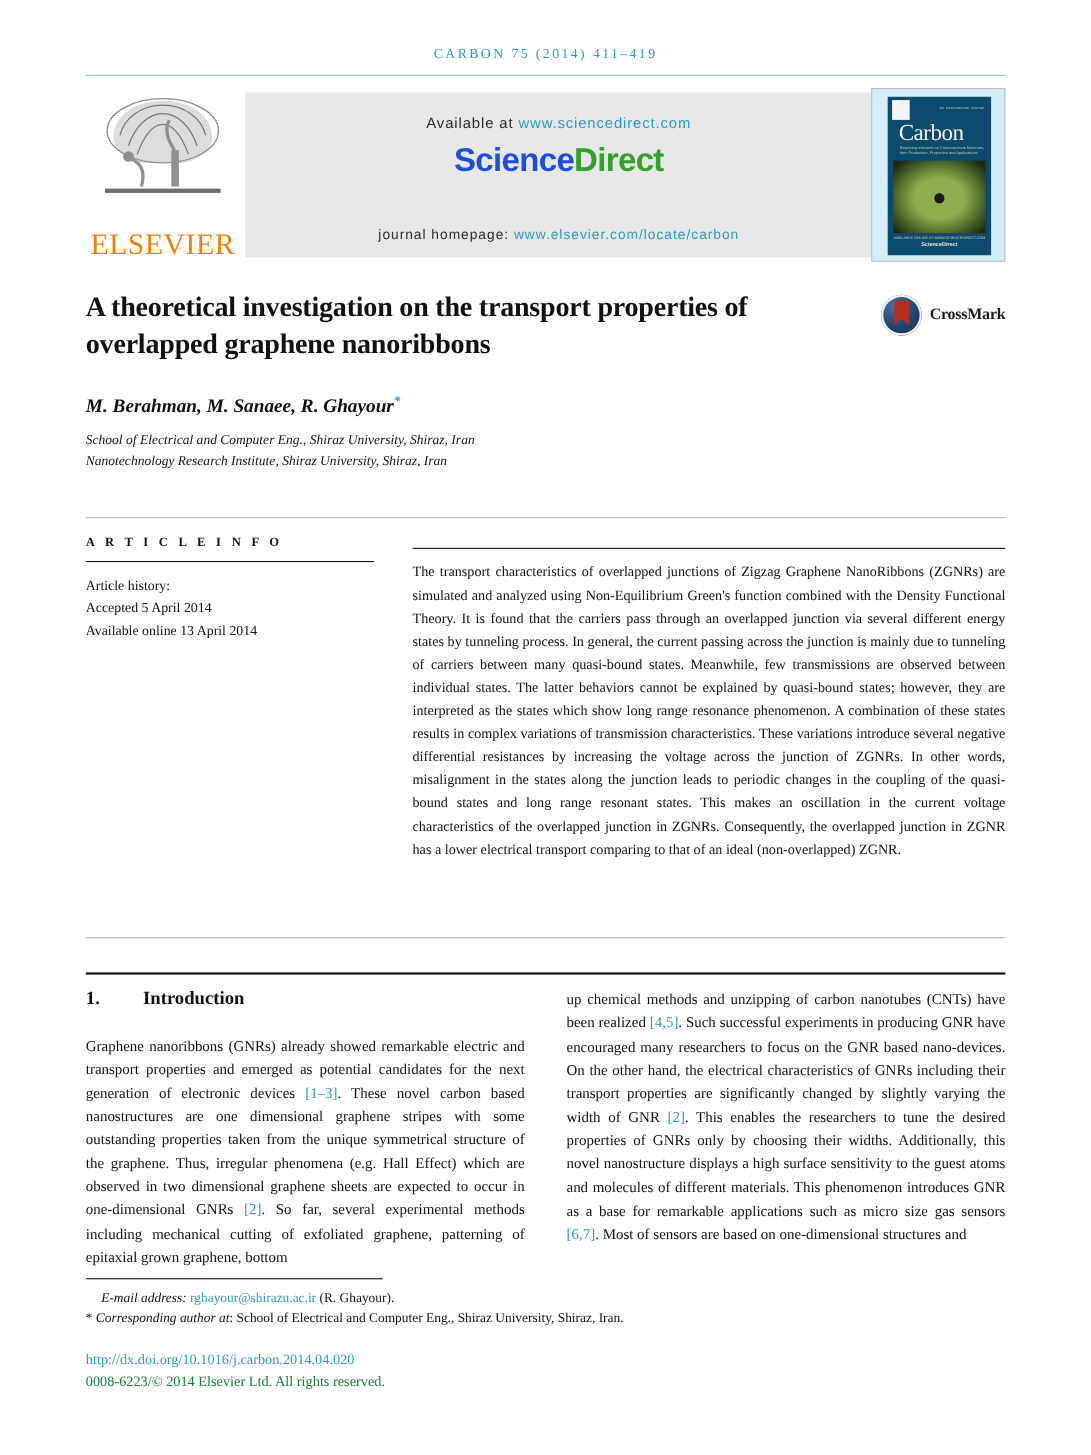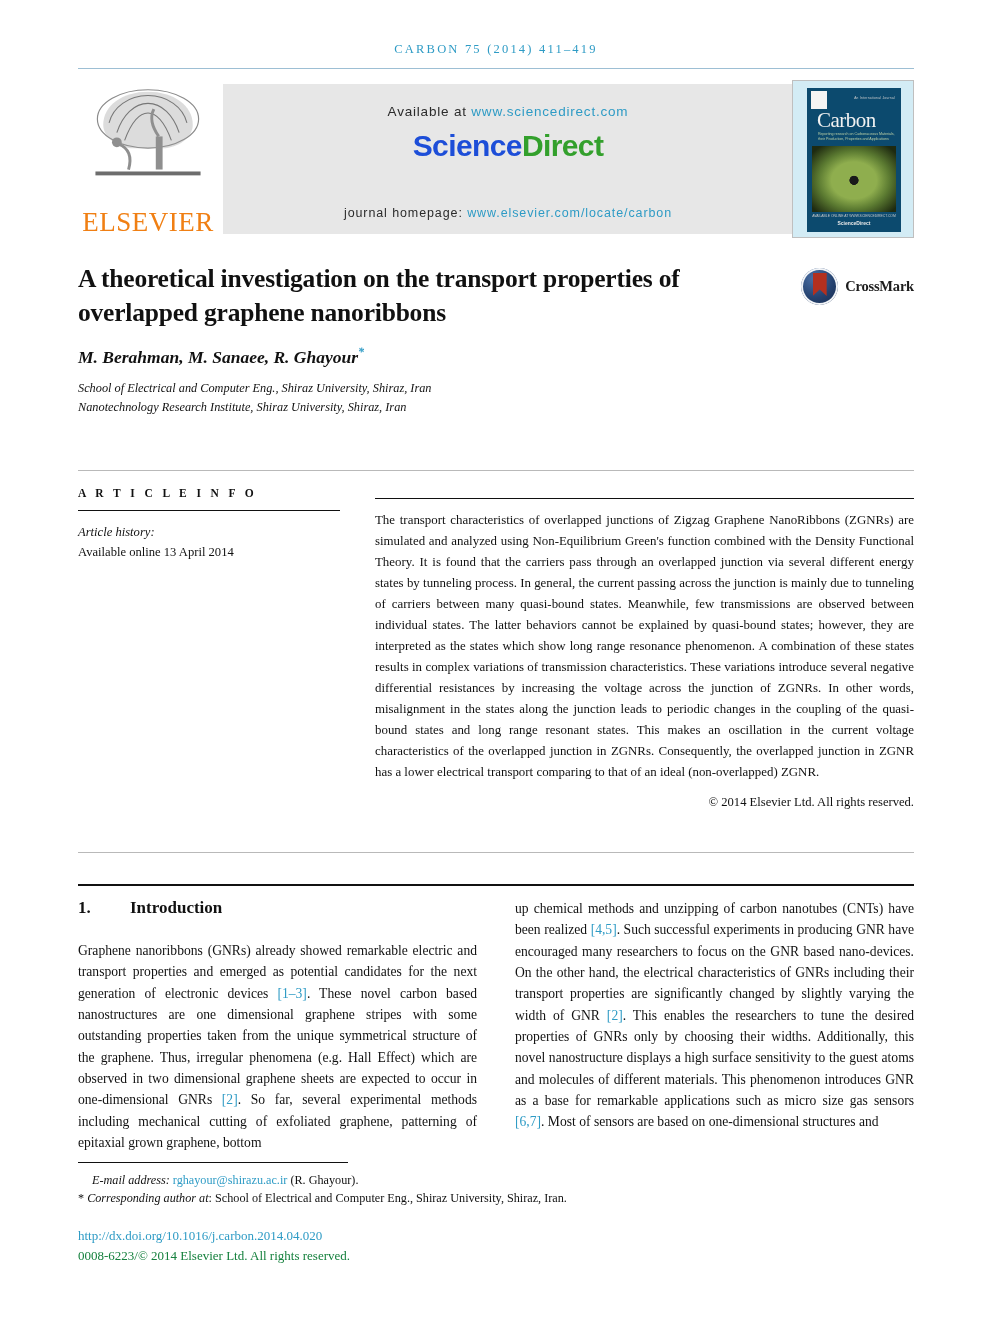--- a/index.html
+++ b/index.html
@@ -128,21 +128,21 @@
   h1.title {
     margin: 0;
     font-family: "Liberation Serif", serif;
     font-weight: bold;
     font-size: 25.5px;
     line-height: 1.32;
     letter-spacing: -0.2px;
     color: #111;
   }
   .authors {
-    margin-top: 16px;
+    margin-top: 28px;
     font-family: "Liberation Serif", serif;
     font-style: italic;
     font-weight: bold;
     font-size: 17.5px;
     color: #111;
   }
   .authors .star { color: #2e9bc5; font-size: 12px; vertical-align: super; }
   .affil {
     margin-top: 11px;
     font-family: "Liberation Serif", serif;
@@ -194,21 +194,21 @@
   }
   .sechead-rule { margin-top: 11px; border-bottom: 1.6px solid #111; }
 
   .histblock {
     margin-top: 11px;
     font-family: "Liberation Serif", serif;
     font-size: 12.6px;
     line-height: 1.62;
     color: #111;
   }
-  .histblock .ih { font-style: italic; }
+  .histblock .ih { }
 
   .abstext {
     margin-top: 11px;
     font-family: "Liberation Serif", serif;
     font-size: 12.9px;
     line-height: 1.63;
     text-align: justify;
     color: #111;
     hyphens: auto;
   }
@@ -346,28 +346,28 @@
     <div class="cm-text">CrossMark</div>
   </div>
 
   <div class="rule-top"></div>
 
   <div class="infocol">
     <div class="sechead">A R T I C L E   I N F O</div>
     <div class="sechead-rule"></div>
     <div class="histblock">
       <div class="ih">Article history:</div>
+      <div>Accepted 5 April 2014</div>
       <div>Available online 13 April 2014</div>
     </div>
   </div>
 
   <div class="abscol">
     <div class="sechead-rule"></div>
     <div class="abstext">The transport characteristics of overlapped junctions of Zigzag Graphene NanoRibbons (ZGNRs) are simulated and analyzed using Non-Equilibrium Green's function combined with the Density Functional Theory. It is found that the carriers pass through an overlapped junction via several different energy states by tunneling process. In general, the current passing across the junction is mainly due to tunneling of carriers between many quasi-bound states. Meanwhile, few transmissions are observed between individual states. The latter behaviors cannot be explained by quasi-bound states; however, they are interpreted as the states which show long range resonance phenomenon. A combination of these states results in complex variations of transmission characteristics. These variations introduce several negative differential resistances by increasing the voltage across the junction of ZGNRs. In other words, misalignment in the states along the junction leads to periodic changes in the coupling of the quasi-bound states and long range resonant states. This makes an oscillation in the current voltage characteristics of the overlapped junction in ZGNRs. Consequently, the overlapped junction in ZGNR has a lower electrical transport comparing to that of an ideal (non-overlapped) ZGNR.</div>
-    <div class="copyright">© 2014 Elsevier Ltd. All rights reserved.</div>
   </div>
 
   <div class="rule-bottom"></div>
   <div class="rule-body"></div>
 
   <div class="body-cols">
 
     <div class="col col-left">
       <h2 class="secnum">
         <span class="n">1.</span><span>Introduction</span>

